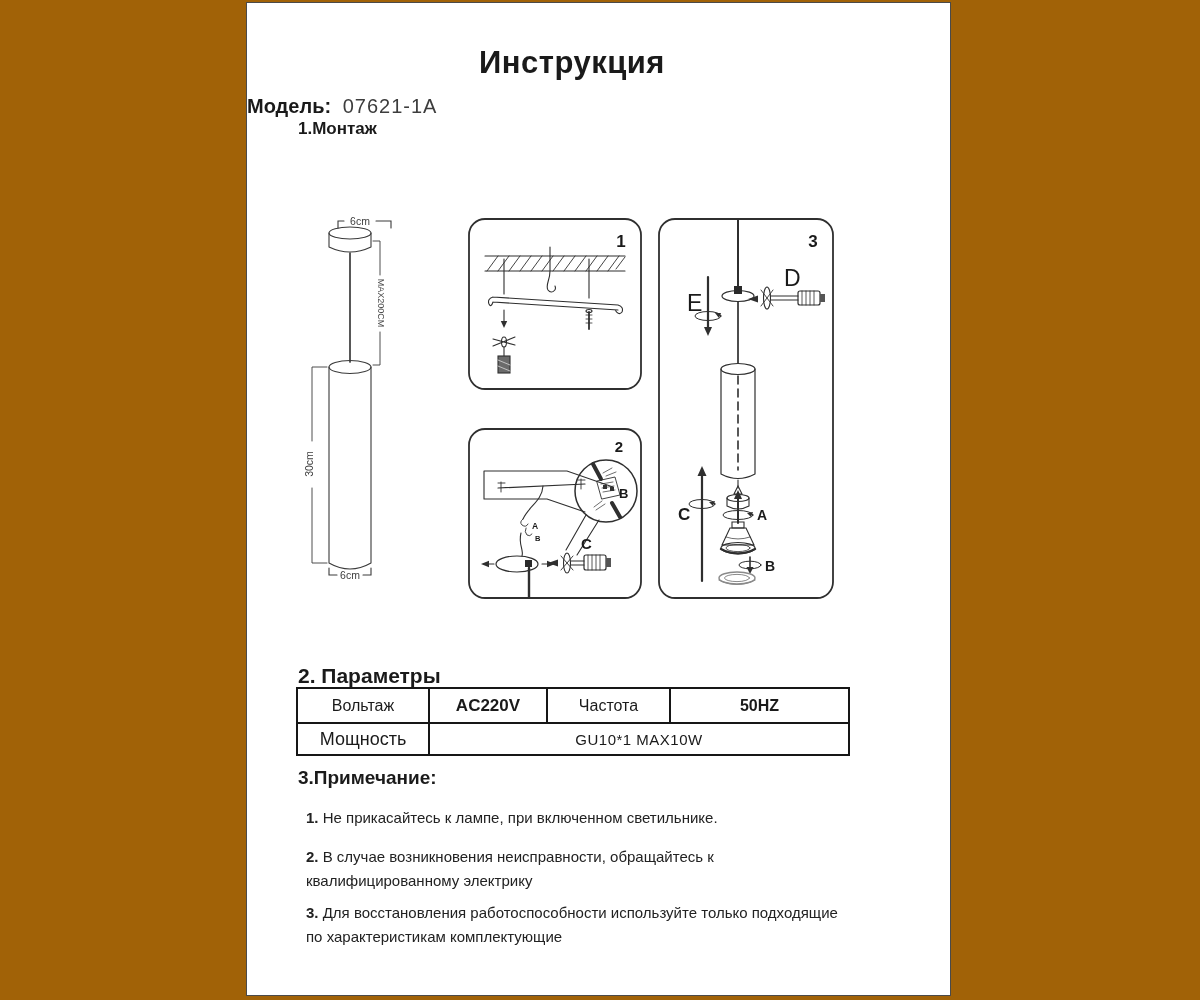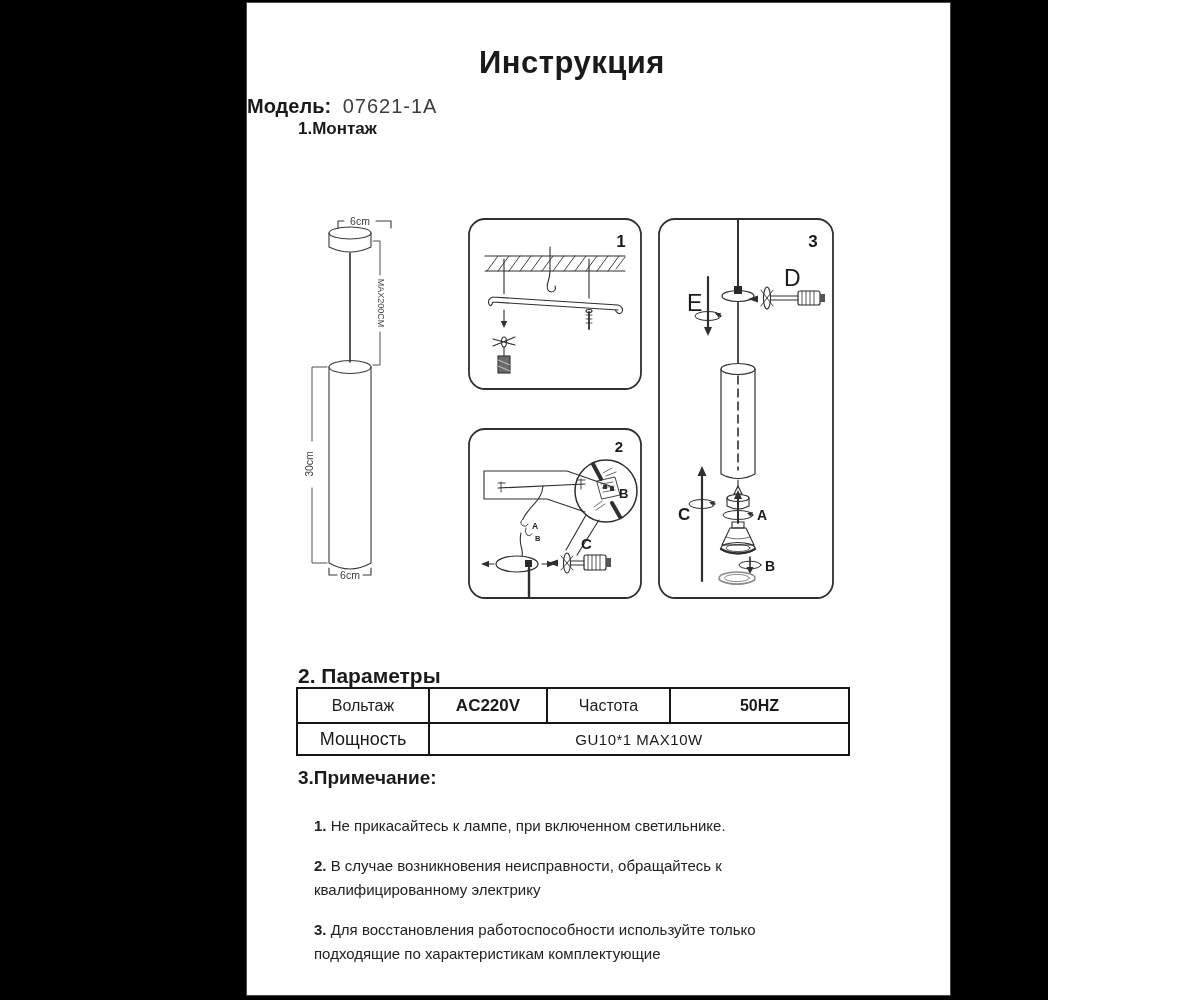--- a/index.html
+++ b/index.html
@@ -1,37 +1,37 @@
 <!DOCTYPE html>
 <html><head>
 <meta charset="utf-8">
 <style>
   html,body{margin:0;padding:0;background:#ffffff;}
-  .canvas{position:relative;width:1048px;height:1000px;background:#000000;overflow:hidden;
+  .canvas{position:relative;width:1200px;height:1000px;background:#a16207;overflow:hidden;
           font-family:"Liberation Sans",sans-serif;color:#1a1a1a;}
   .page{position:absolute;left:246px;top:2px;width:705px;height:994px;
         border:1.5px solid #4a4a4a;background:#ffffff;box-sizing:border-box;}
   .title{position:absolute;left:0;top:42px;width:650px;text-align:center;
          font-size:31px;font-weight:bold;letter-spacing:0.5px;}
   .model-line{position:absolute;left:0;top:92px;width:680px;font-size:20px;}
   .model-line .lbl{font-weight:bold;color:#1a1a1a;}
   .model-line .val{color:#3d3d3d;letter-spacing:1px;margin-left:6px;}
   .sec-montage{position:absolute;left:51px;top:116px;font-size:17px;font-weight:bold;}
   .diagram-svg{position:absolute;left:34px;top:193px;}
   .sec-params{position:absolute;left:51px;top:661px;font-size:21px;font-weight:bold;}
   .params{position:absolute;left:49px;top:684px;border-collapse:collapse;table-layout:fixed;border-radius:26px;}
   .params td{border:2.3px solid #161616;text-align:center;vertical-align:middle;padding:0;}
   .r1 td{height:33px;font-size:16px;}
   .r2 td{height:30px;}
   .cell-bold{font-weight:bold;}
   .power-lbl{font-size:18px;}
   .power-val{font-weight:normal;font-size:15px;letter-spacing:0.5px;}
   .sec-notes{position:absolute;left:51px;top:764px;font-size:19px;font-weight:bold;}
   .notes{position:absolute;left:51px;top:795px;width:558px;font-size:15px;color:#222;}
-  .notes p{margin:16px;line-height:24px;}
+  .notes p{margin:8px;line-height:24px;}
   .notes p b{font-weight:bold;}
   .n1{margin-bottom:15px !important;}
   .n2{margin-bottom:7px !important;}
   .n3{margin-bottom:11px !important;}
   svg text{font-family:"Liberation Sans",sans-serif;}
 </style>
 </head>
 <body>
 
 <div class="canvas">

